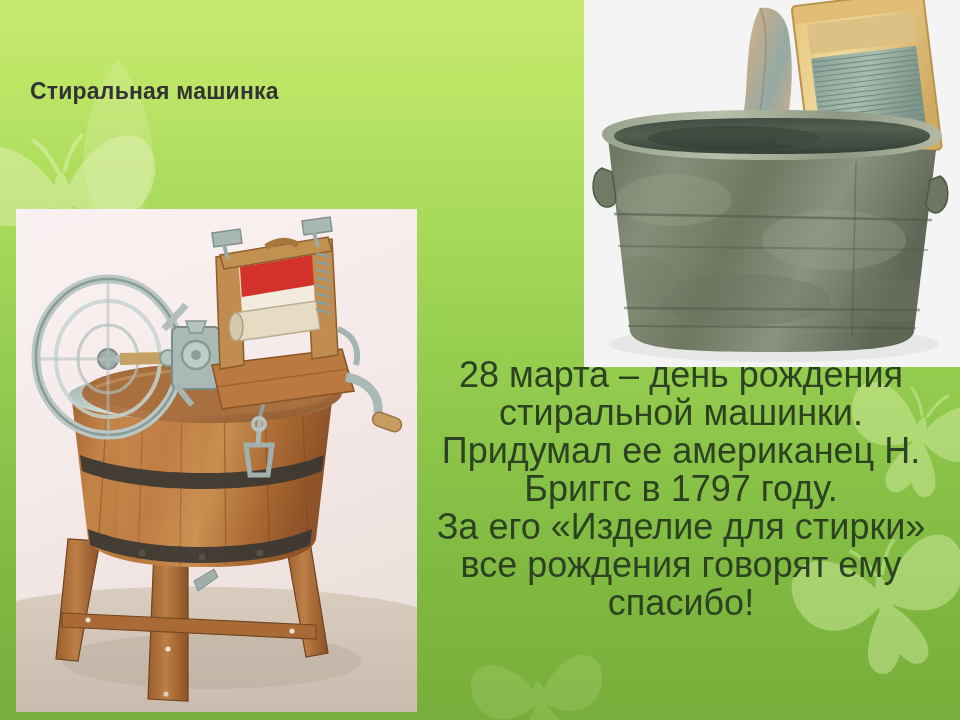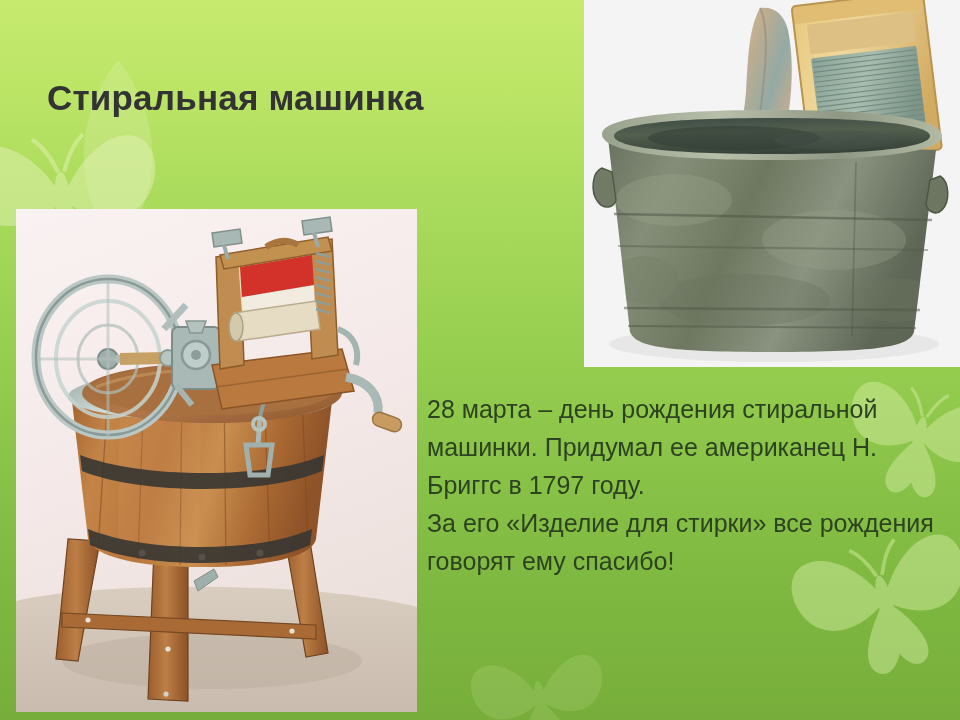--- a/index.html
+++ b/index.html
@@ -82,39 +82,40 @@
     width: 120px;
     height: 180px;
     opacity: 0.30;
     pointer-events: none;
   }
   .leaf-topleft svg { display:block; width:100%; height:100%; }
 
   
   .title {
     position: absolute;
-    left: 47px;
+    left: 30px;
     top: 78px;
-    font-size: 35px;
+    font-size: 23px;
     font-weight: bold;
     color: #333333;
     letter-spacing: 0.2px;
     white-space: nowrap;
     text-align: center;
   }
 
   
   .bodytext {
     position: absolute;
     left: 427px;
-    top: 390px;
+    top: 356px;
     width: 508px;
-    font-size: 25px;
+    font-size: 36px;
     line-height: 38px;
     color: #2d4220;
+    text-align: center;
   }
   .bodytext p {
     margin: 0 0 0 0;
   }
   .bodytext p + p { margin-top: 0px; }
 
   
   .photo {
     position: absolute;
     overflow: hidden;

